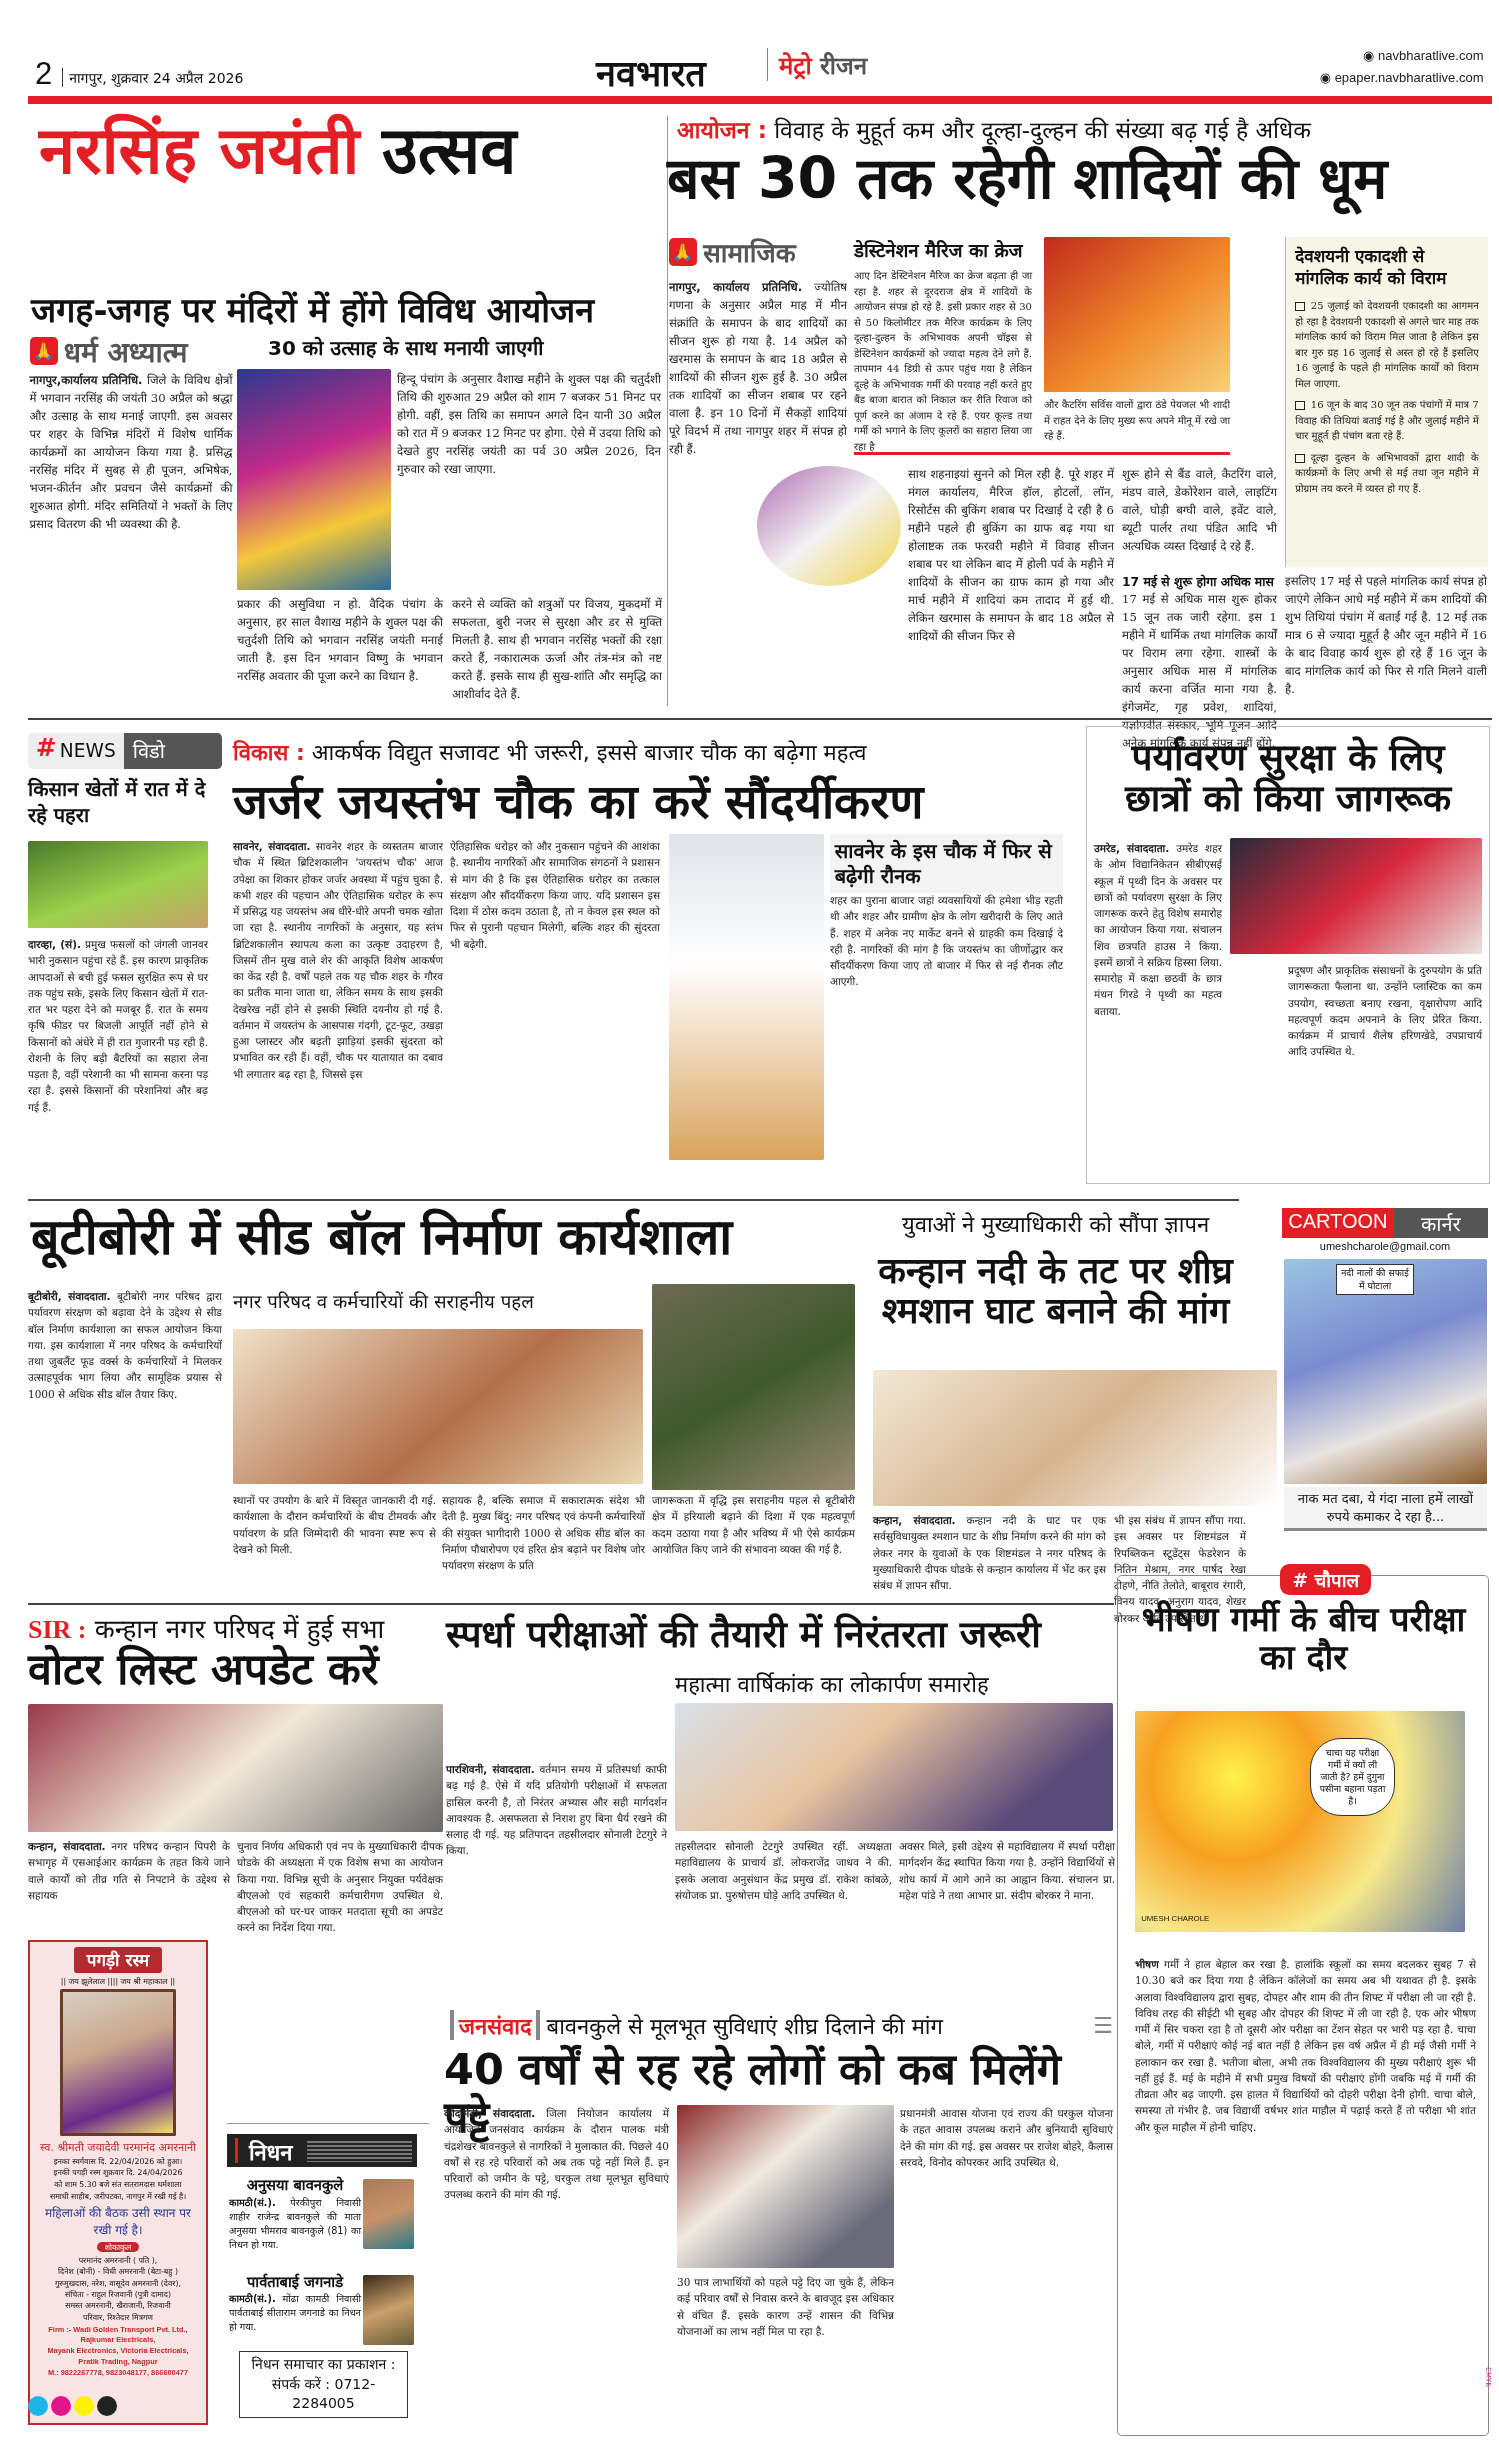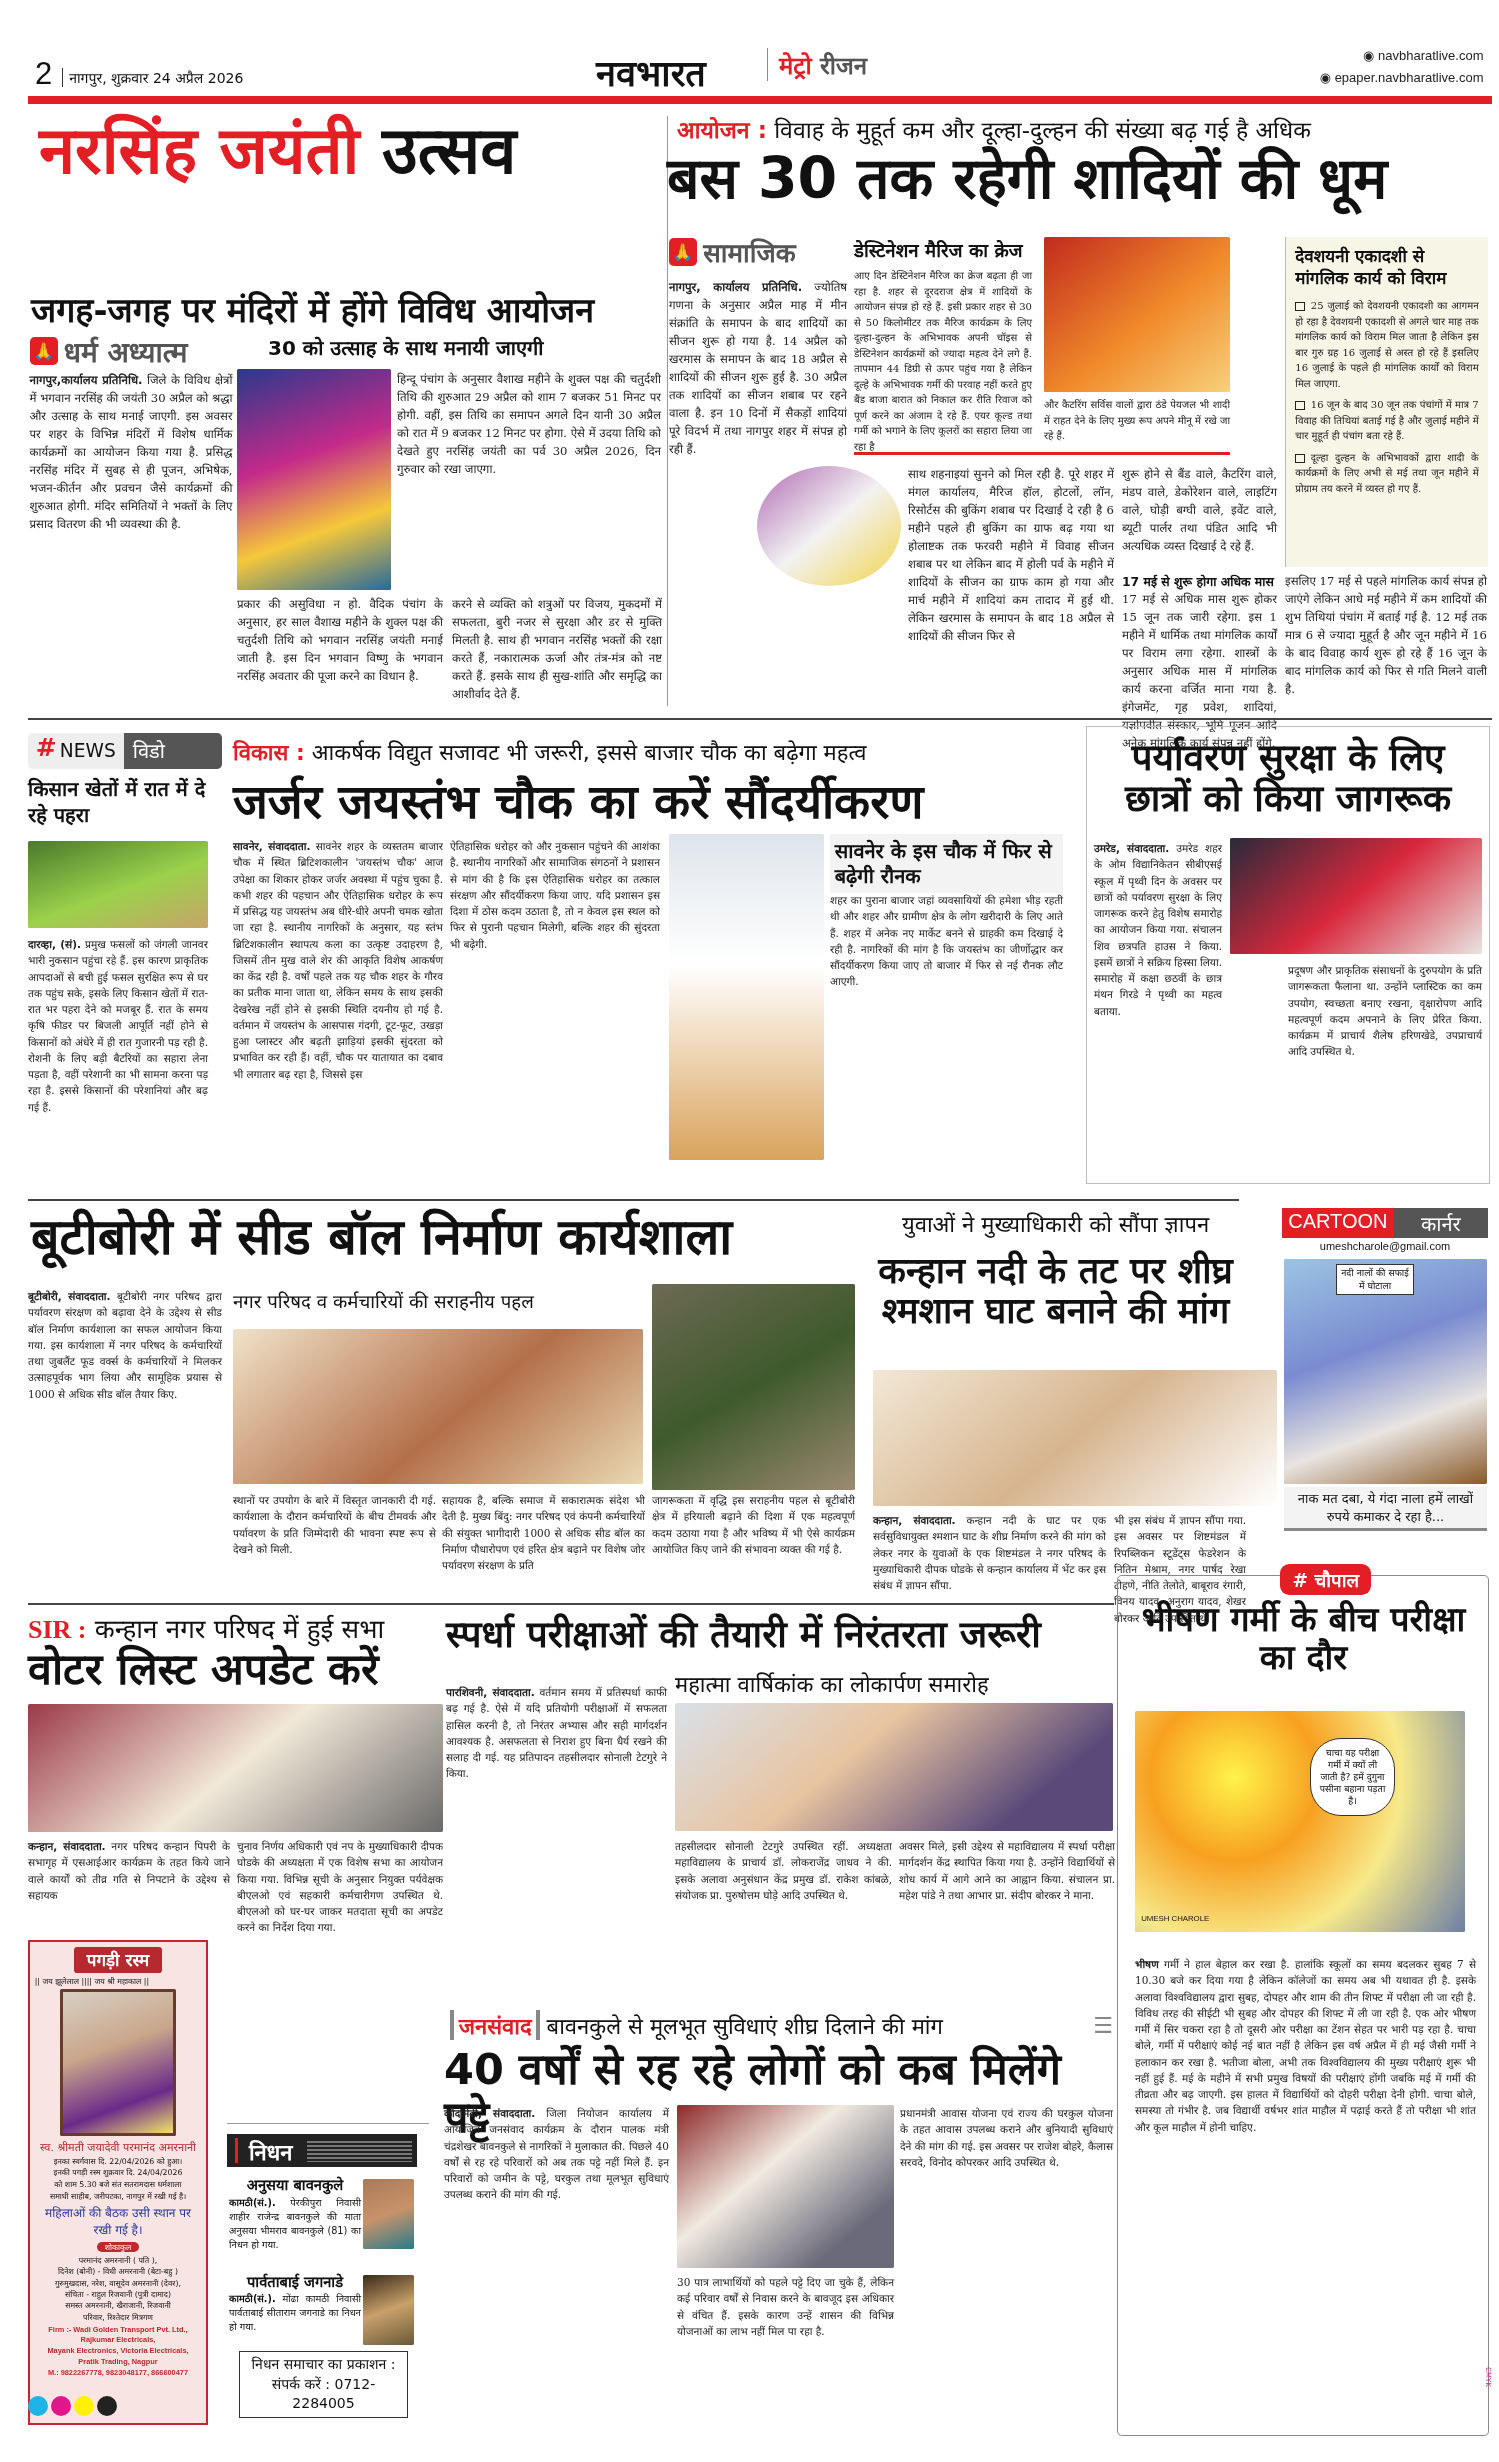--- a/index.html
+++ b/index.html
@@ -190,21 +190,21 @@
 <div class="abs h-big" style="left:28px;top:1645px;font-size:43px;width:419px;">वोटर लिस्ट अपडेट करें</div>
 <div class="abs photo meeting" style="left:28px;top:1704px;width:415px;height:128px;background:linear-gradient(140deg,#9b3a4a,#f1e8d8 50%,#6b6a6a);"></div>
 <div class="abs txt" style="left:28px;top:1838px;width:202px;font-size:10.5px;">
   <b>कन्हान, संवाददाता.</b>
   <span>नगर परिषद कन्हान पिपरी के सभागृह में एसआईआर कार्यक्रम के तहत किये जाने वाले कार्यों को तीव्र गति से निपटाने के उद्देश्य से सहायक</span>
 </div>
 <div class="abs txt" style="left:237px;top:1838px;width:206px;font-size:10.5px;">चुनाव निर्णय अधिकारी एवं नप के मुख्याधिकारी दीपक घोडके की अध्यक्षता में एक विशेष सभा का आयोजन किया गया. विभिन्न सूची के अनुसार नियुक्त पर्यवेक्षक बीएलओ एवं सहकारी कर्मचारीगण उपस्थित थे. बीएलओ को घर-घर जाकर मतदाता सूची का अपडेट करने का निर्देश दिया गया.</div>
 
 <div class="abs h-big" style="left:446px;top:1614px;font-size:37px;width:667px;">स्पर्धा परीक्षाओं की तैयारी में निरंतरता जरूरी</div>
 <div class="abs" style="left:675px;top:1668px;font-size:22px;">महात्मा वार्षिकांक का लोकार्पण समारोह</div>
-<div class="abs txt" style="left:446px;top:1684px;width:221px;font-size:10.5px;">
+<div class="abs txt" style="left:446px;top:1761px;width:221px;font-size:10.5px;">
   <b>पारशिवनी, संवाददाता.</b>
   <span>वर्तमान समय में प्रतिस्पर्धा काफी बढ़ गई है. ऐसे में यदि प्रतियोगी परीक्षाओं में सफलता हासिल करनी है, तो निरंतर अभ्यास और सही मार्गदर्शन आवश्यक है. असफलता से निराश हुए बिना धैर्य रखने की सलाह दी गई. यह प्रतिपादन तहसीलदार सोनाली टेटगुरे ने किया.</span>
 </div>
 <div class="abs photo meeting" style="left:675px;top:1703px;width:438px;height:128px;background:linear-gradient(140deg,#d9e0e8,#e8c4a0 40%,#5a4a7a 80%);"></div>
 <div class="abs txt" style="left:675px;top:1838px;width:217px;font-size:10.5px;">तहसीलदार सोनाली टेटगुरे उपस्थित रहीं. अध्यक्षता महाविद्यालय के प्राचार्य डॉ. लोकराजेंद्र जाधव ने की. इसके अलावा अनुसंधान केंद्र प्रमुख डॉ. राकेश कांबळे, संयोजक प्रा. पुरुषोत्तम घोड़े आदि उपस्थित थे.</div>
 <div class="abs txt" style="left:899px;top:1838px;width:216px;font-size:10.5px;">अवसर मिले, इसी उद्देश्य से महाविद्यालय में स्पर्धा परीक्षा मार्गदर्शन केंद्र स्थापित किया गया है. उन्होंने विद्यार्थियों से शोध कार्य में आगे आने का आह्वान किया. संचालन प्रा. महेश पांडे ने तथा आभार प्रा. संदीप बोरकर ने माना.</div>
 
 <div class="abs" style="left:438px;top:2010px;width:675px;font-size:22px;display:flex;align-items:center;padding-left:12px;">
   <b class="red" style="border-left:4.7px solid #888;border-right:4.7px solid #888;padding:0 4.7px;margin-right:6.2px;">जनसंवाद</b>
   <span>बावनकुले से मूलभूत सुविधाएं शीघ्र दिलाने की मांग</span>
@@ -226,21 +226,21 @@
   <div style="position:absolute;left:175px;top:27px;width:85px;background:#fff;border:0.8px solid #333;border-radius:31px;padding:7.8px;font-size:9.3px;line-height:1.3;text-align:center;">चाचा यह परीक्षा गर्मी में क्यों ली जाती है? हमें दुगुना पसीना बहाना पड़ता है।</div>
   <div style="position:absolute;left:6.2px;bottom:9.3px;font-size:7.8px;font-family:'Liberation Sans',sans-serif;">UMESH CHAROLE</div>
 </div>
 <div class="abs txt" style="left:1135px;top:1956px;width:341px;font-size:10.5px;">
   <b>भीषण</b>
   <span>गर्मी ने हाल बेहाल कर रखा है. हालांकि स्कूलों का समय बदलकर सुबह 7 से 10.30 बजे कर दिया गया है लेकिन कॉलेजों का समय अब भी यथावत ही है. इसके अलावा विश्वविद्यालय द्वारा सुबह, दोपहर और शाम की तीन शिफ्ट में परीक्षा ली जा रही है. विविध तरह की सीईटी भी सुबह और दोपहर की शिफ्ट में ली जा रही है. एक ओर भीषण गर्मी में सिर चकरा रहा है तो दूसरी ओर परीक्षा का टेंशन सेहत पर भारी पड़ रहा है. चाचा बोले, गर्मी में परीक्षाएं कोई नई बात नहीं है लेकिन इस वर्ष अप्रैल में ही मई जैसी गर्मी ने हलाकान कर रखा है. भतीजा बोला, अभी तक विश्वविद्यालय की मुख्य परीक्षाएं शुरू भी नहीं हुई हैं. मई के महीने में सभी प्रमुख विषयों की परीक्षाएं होंगी जबकि मई में गर्मी की तीव्रता और बढ़ जाएगी. इस हालत में विद्यार्थियों को दोहरी परीक्षा देनी होगी. चाचा बोले, समस्या तो गंभीर है. जब विद्यार्थी वर्षभर शांत माहौल में पढ़ाई करते हैं तो परीक्षा भी शांत और कूल माहौल में होनी चाहिए.</span>
 </div>
 
 <div class="abs notice" style="left:28px;top:1940px;width:180px;height:485px;padding:4.7px;text-align:center;">
   <div style="background:#b52a2f;color:#fff;font-size:17px;font-weight:bold;border-radius:3.1px;display:inline-block;padding:1.6px 12.4px;">पगड़ी रस्म</div>
-  <div style="font-size:7.8px;margin:3.1px 0;display:flex;justify-content:flex-start;">
+  <div style="font-size:7.8px;margin:3.1px 0;display:flex;justify-content:center;">
     <span>|| जय झूलेलाल ||</span>
     <span>|| जय श्री महाकाल ||</span>
   </div>
   <div class="photo" style="margin:3.1px auto;width:116px;height:147px;background:linear-gradient(160deg,#d8d0c4,#c9a68a 40%,#6a2a8a 75%,#f3e36a);border:3.1px solid #6a3a2a;"></div>
   <div style="color:#b52a2f;font-weight:normal;font-size:11px;margin-top:3.1px;">स्व. श्रीमती जयादेवी परमानंद अमरनानी</div>
   <div style="font-size:7.8px;line-height:1.5;margin-top:1.6px;">
     <div>इनका स्वर्गवास दि. 22/04/2026 को हुआ।</div>
     <div>इनकी पगड़ी रस्म शुक्रवार दि. 24/04/2026</div>
     <div>को शाम 5.30 बजे संत सतरामदास धर्मशाला</div>
     <div>समाधी साहीब, जरीपटका, नागपुर में रखी गई है।</div>

